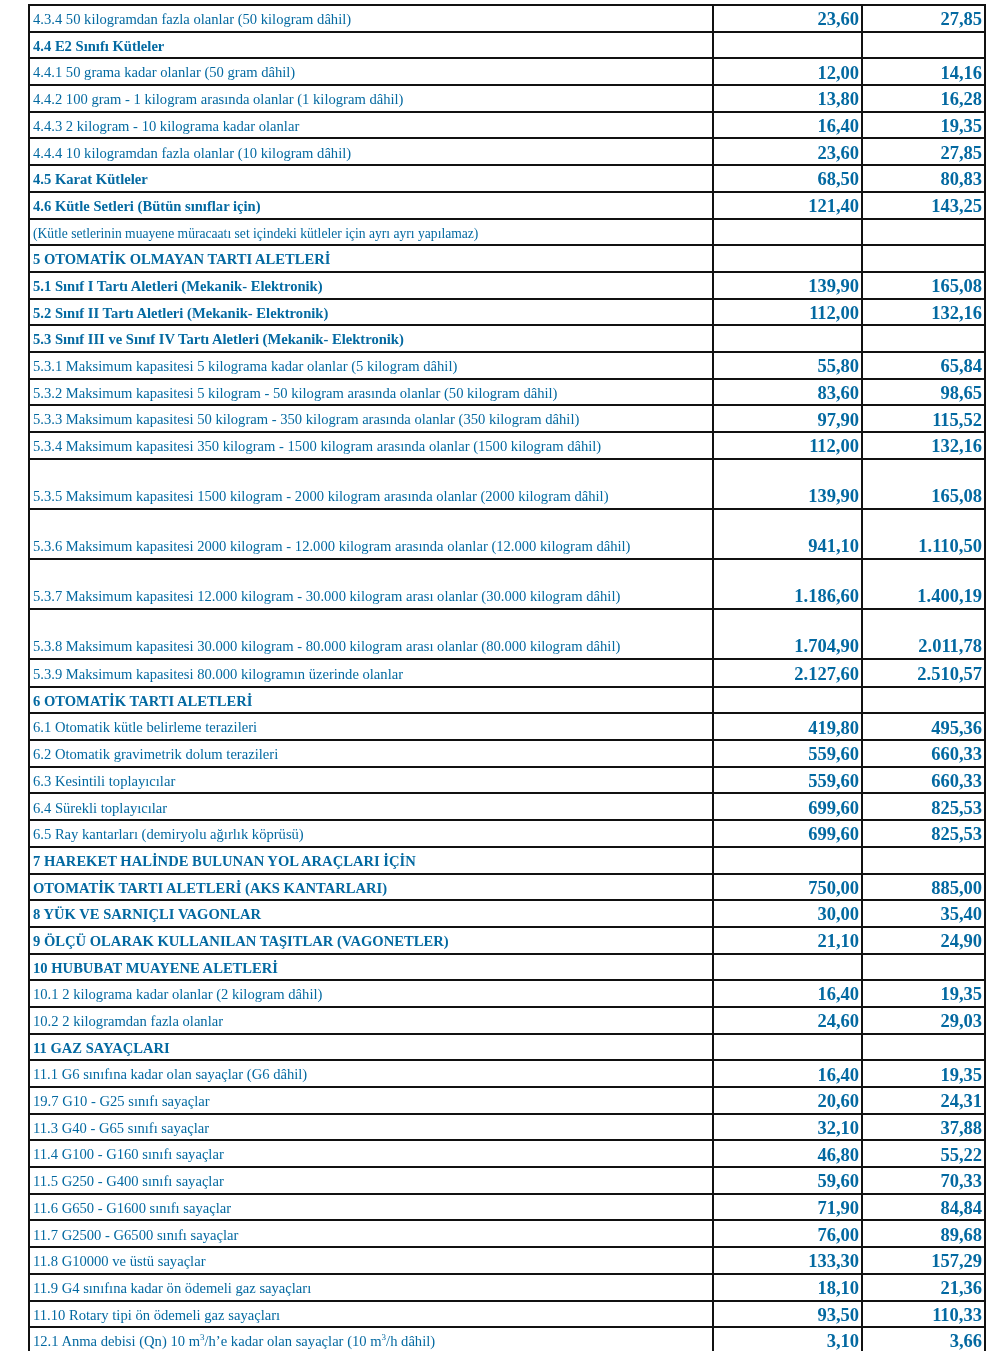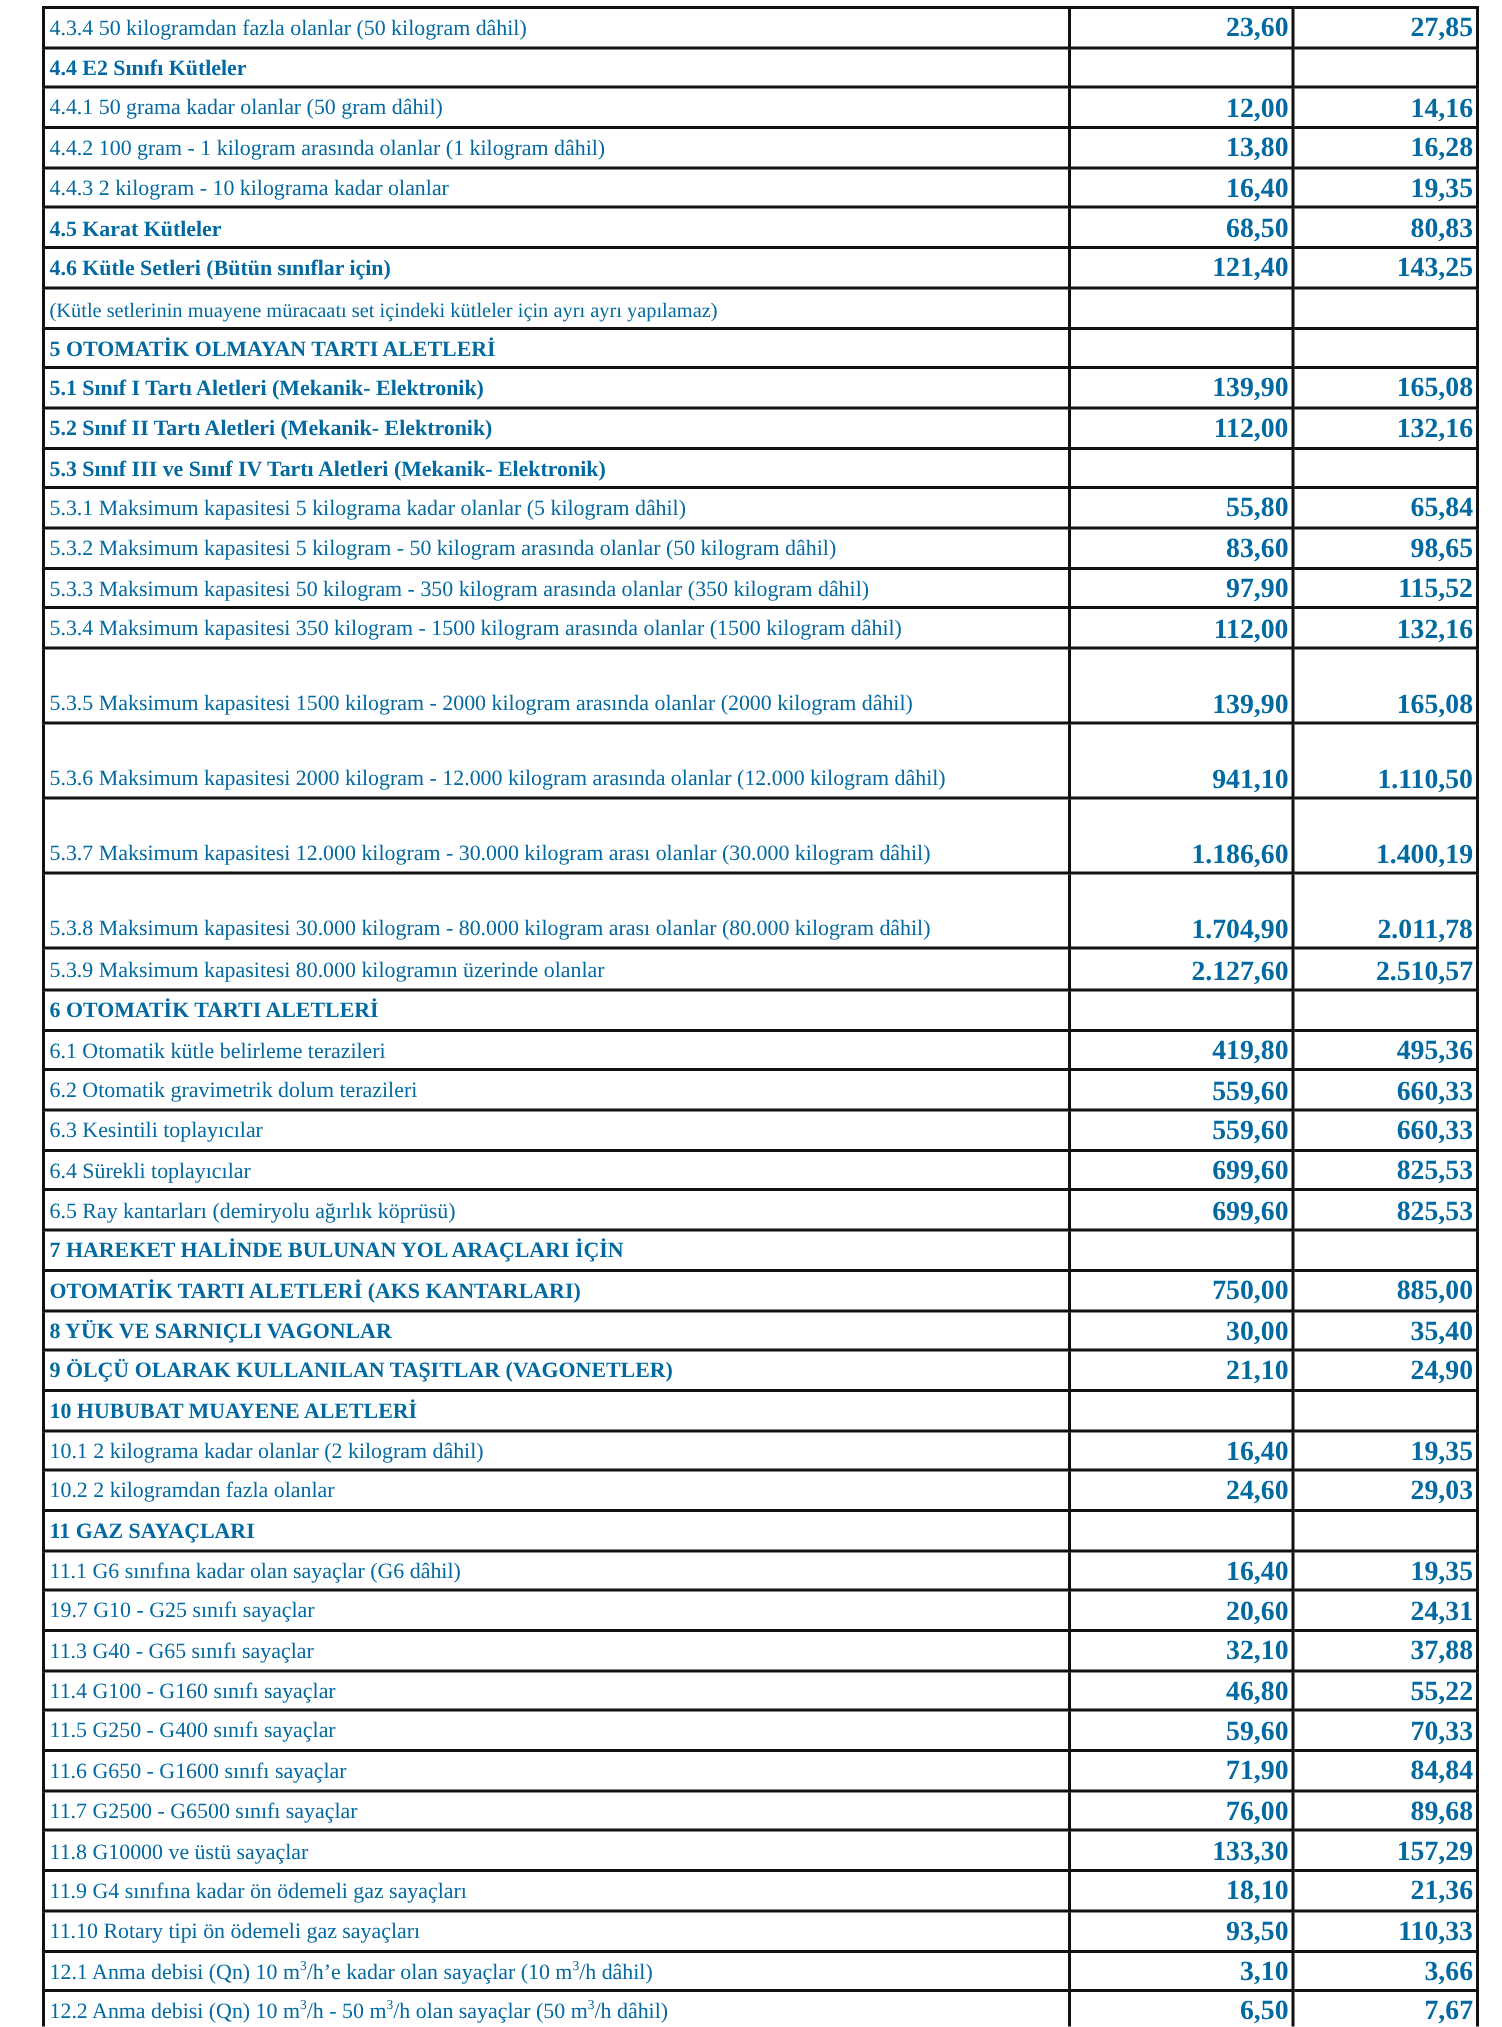--- a/index.html
+++ b/index.html
@@ -73,20 +73,25 @@
     <td class="num">13,80</td>
     <td class="num">16,28</td>
   </tr>
 
   <tr class="h27">
     <td class="desc">4.4.3 2 kilogram - 10 kilograma kadar olanlar</td>
     <td class="num">16,40</td>
     <td class="num">19,35</td>
   </tr>
 
+  <tr class="h27">
+    <td class="desc">4.4.4 10 kilogramdan fazla olanlar (10 kilogram dâhil)</td>
+    <td class="num">23,60</td>
+    <td class="num">27,85</td>
+  </tr>
 
   <tr class="h27 bold">
     <td class="desc">4.5 Karat Kütleler</td>
     <td class="num">68,50</td>
     <td class="num">80,83</td>
   </tr>
 
   <tr class="h27 bold">
     <td class="desc">4.6 Kütle Setleri (Bütün sınıflar için)</td>
     <td class="num">121,40</td>

